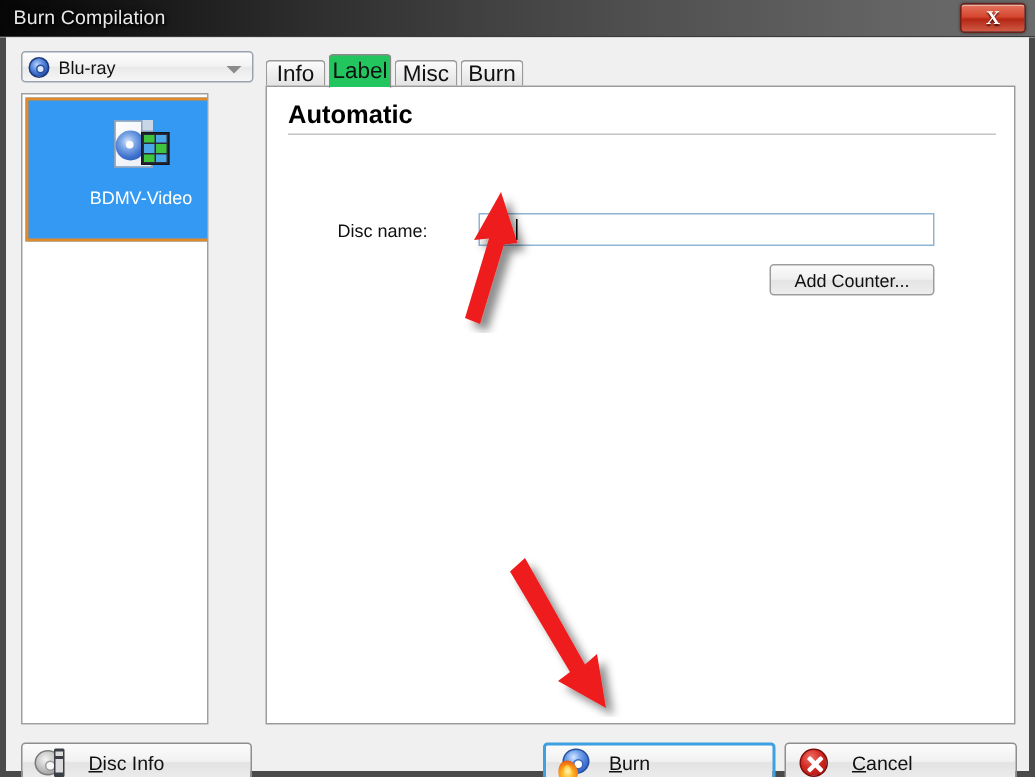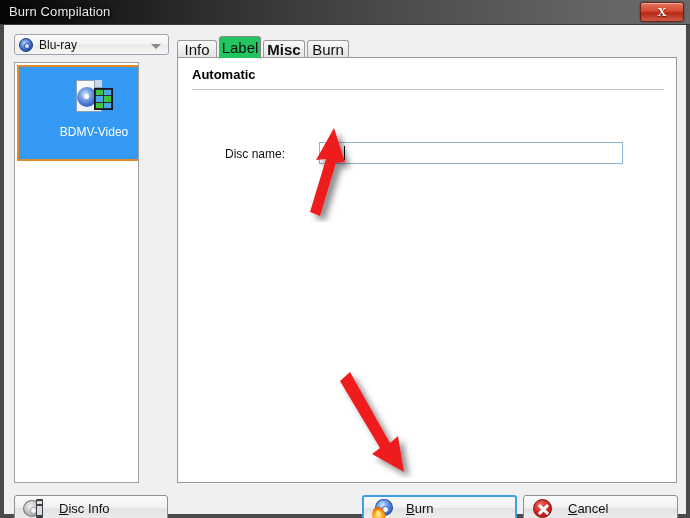--- a/index.html
+++ b/index.html
@@ -237,36 +237,36 @@
     top: 0px;
     height: 23px;
     background: #22c55e;
     border: 1px solid #8a8a8a;
     border-bottom: 1px solid #ffffff;
     z-index: 5;
     font-weight: normal;
   }
   #tab-0 { left: 0px;  width: 40px; }
   #tab-1 { left: 42px; width: 42px; }
-  #tab-2 { left: 86px; width: 42px; font-weight: bold; }
+  #tab-2 { left: 86px; width: 42px; }
   #tab-3 { left: 130px; width: 42px; }
 
   
   #tabpanel {
     position: absolute;
     left: 173px; top: 32px;
     width: 500px; height: 426px;
     background: #ffffff;
     border: 1px solid #9a9a9a;
   }
 
   #section-title {
     position: absolute;
     left: 14px; top: 9px;
-    font-size: 13px;
+    font-size: 17px;
     font-weight: bold;
     color: #000000;
     white-space: nowrap;
   }
   #section-rule {
     position: absolute;
     left: 14px; top: 31px;
     width: 472px; height: 1px;
     background: #c4c4c4;
   }
@@ -510,20 +510,21 @@
       </div>
 
       <div id="tabpanel">
         <div id="section-title">Automatic</div>
         <div id="section-rule"></div>
 
         <div id="disc-name-label">Disc name:</div>
         <input id="disc-name-input" type="text" value="BD" style="">
         <div id="caret"></div>
 
+        <div class="flat-button" id="add-counter-button">Add Counter...</div>
       </div>
 
       <div id="bottombar">
 
         <div class="bottom-button" id="disc-info-button">
           <div id="disc-info-icon">
             <div class="d"></div>
               <div class="i"></div>
           </div>
           <div class="btn-text"><u>D</u><span>isc Info</span></div>

